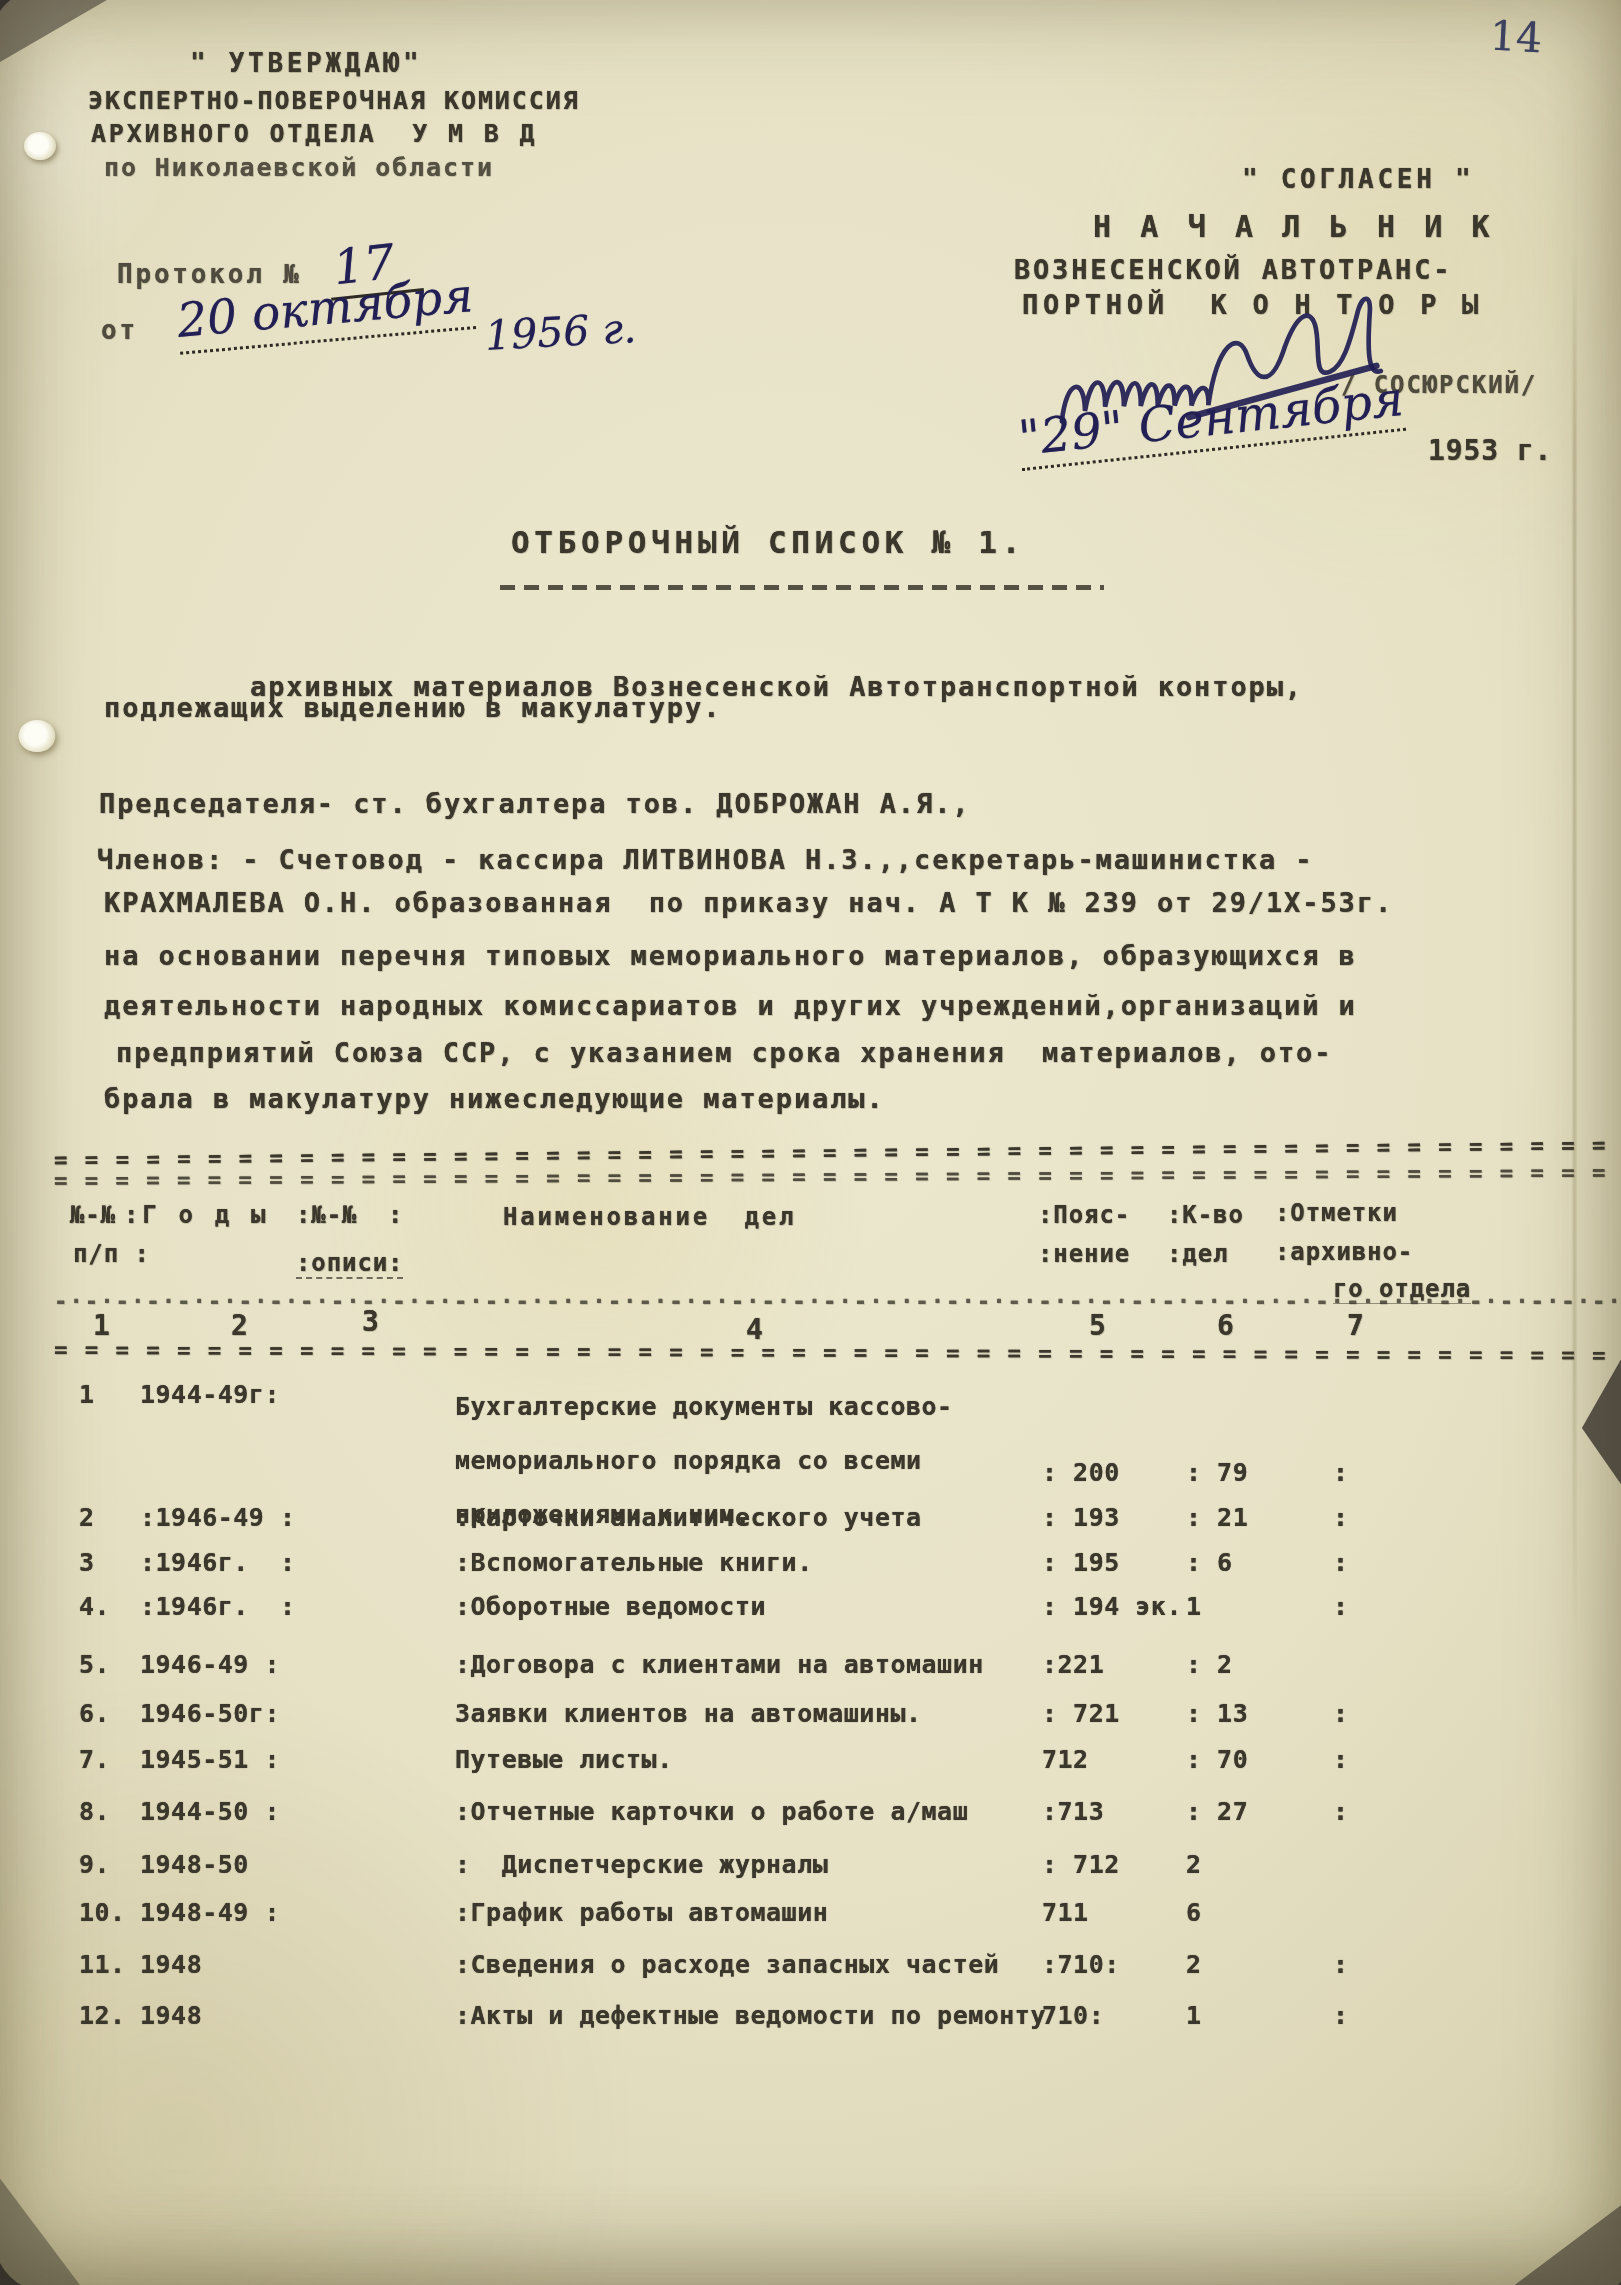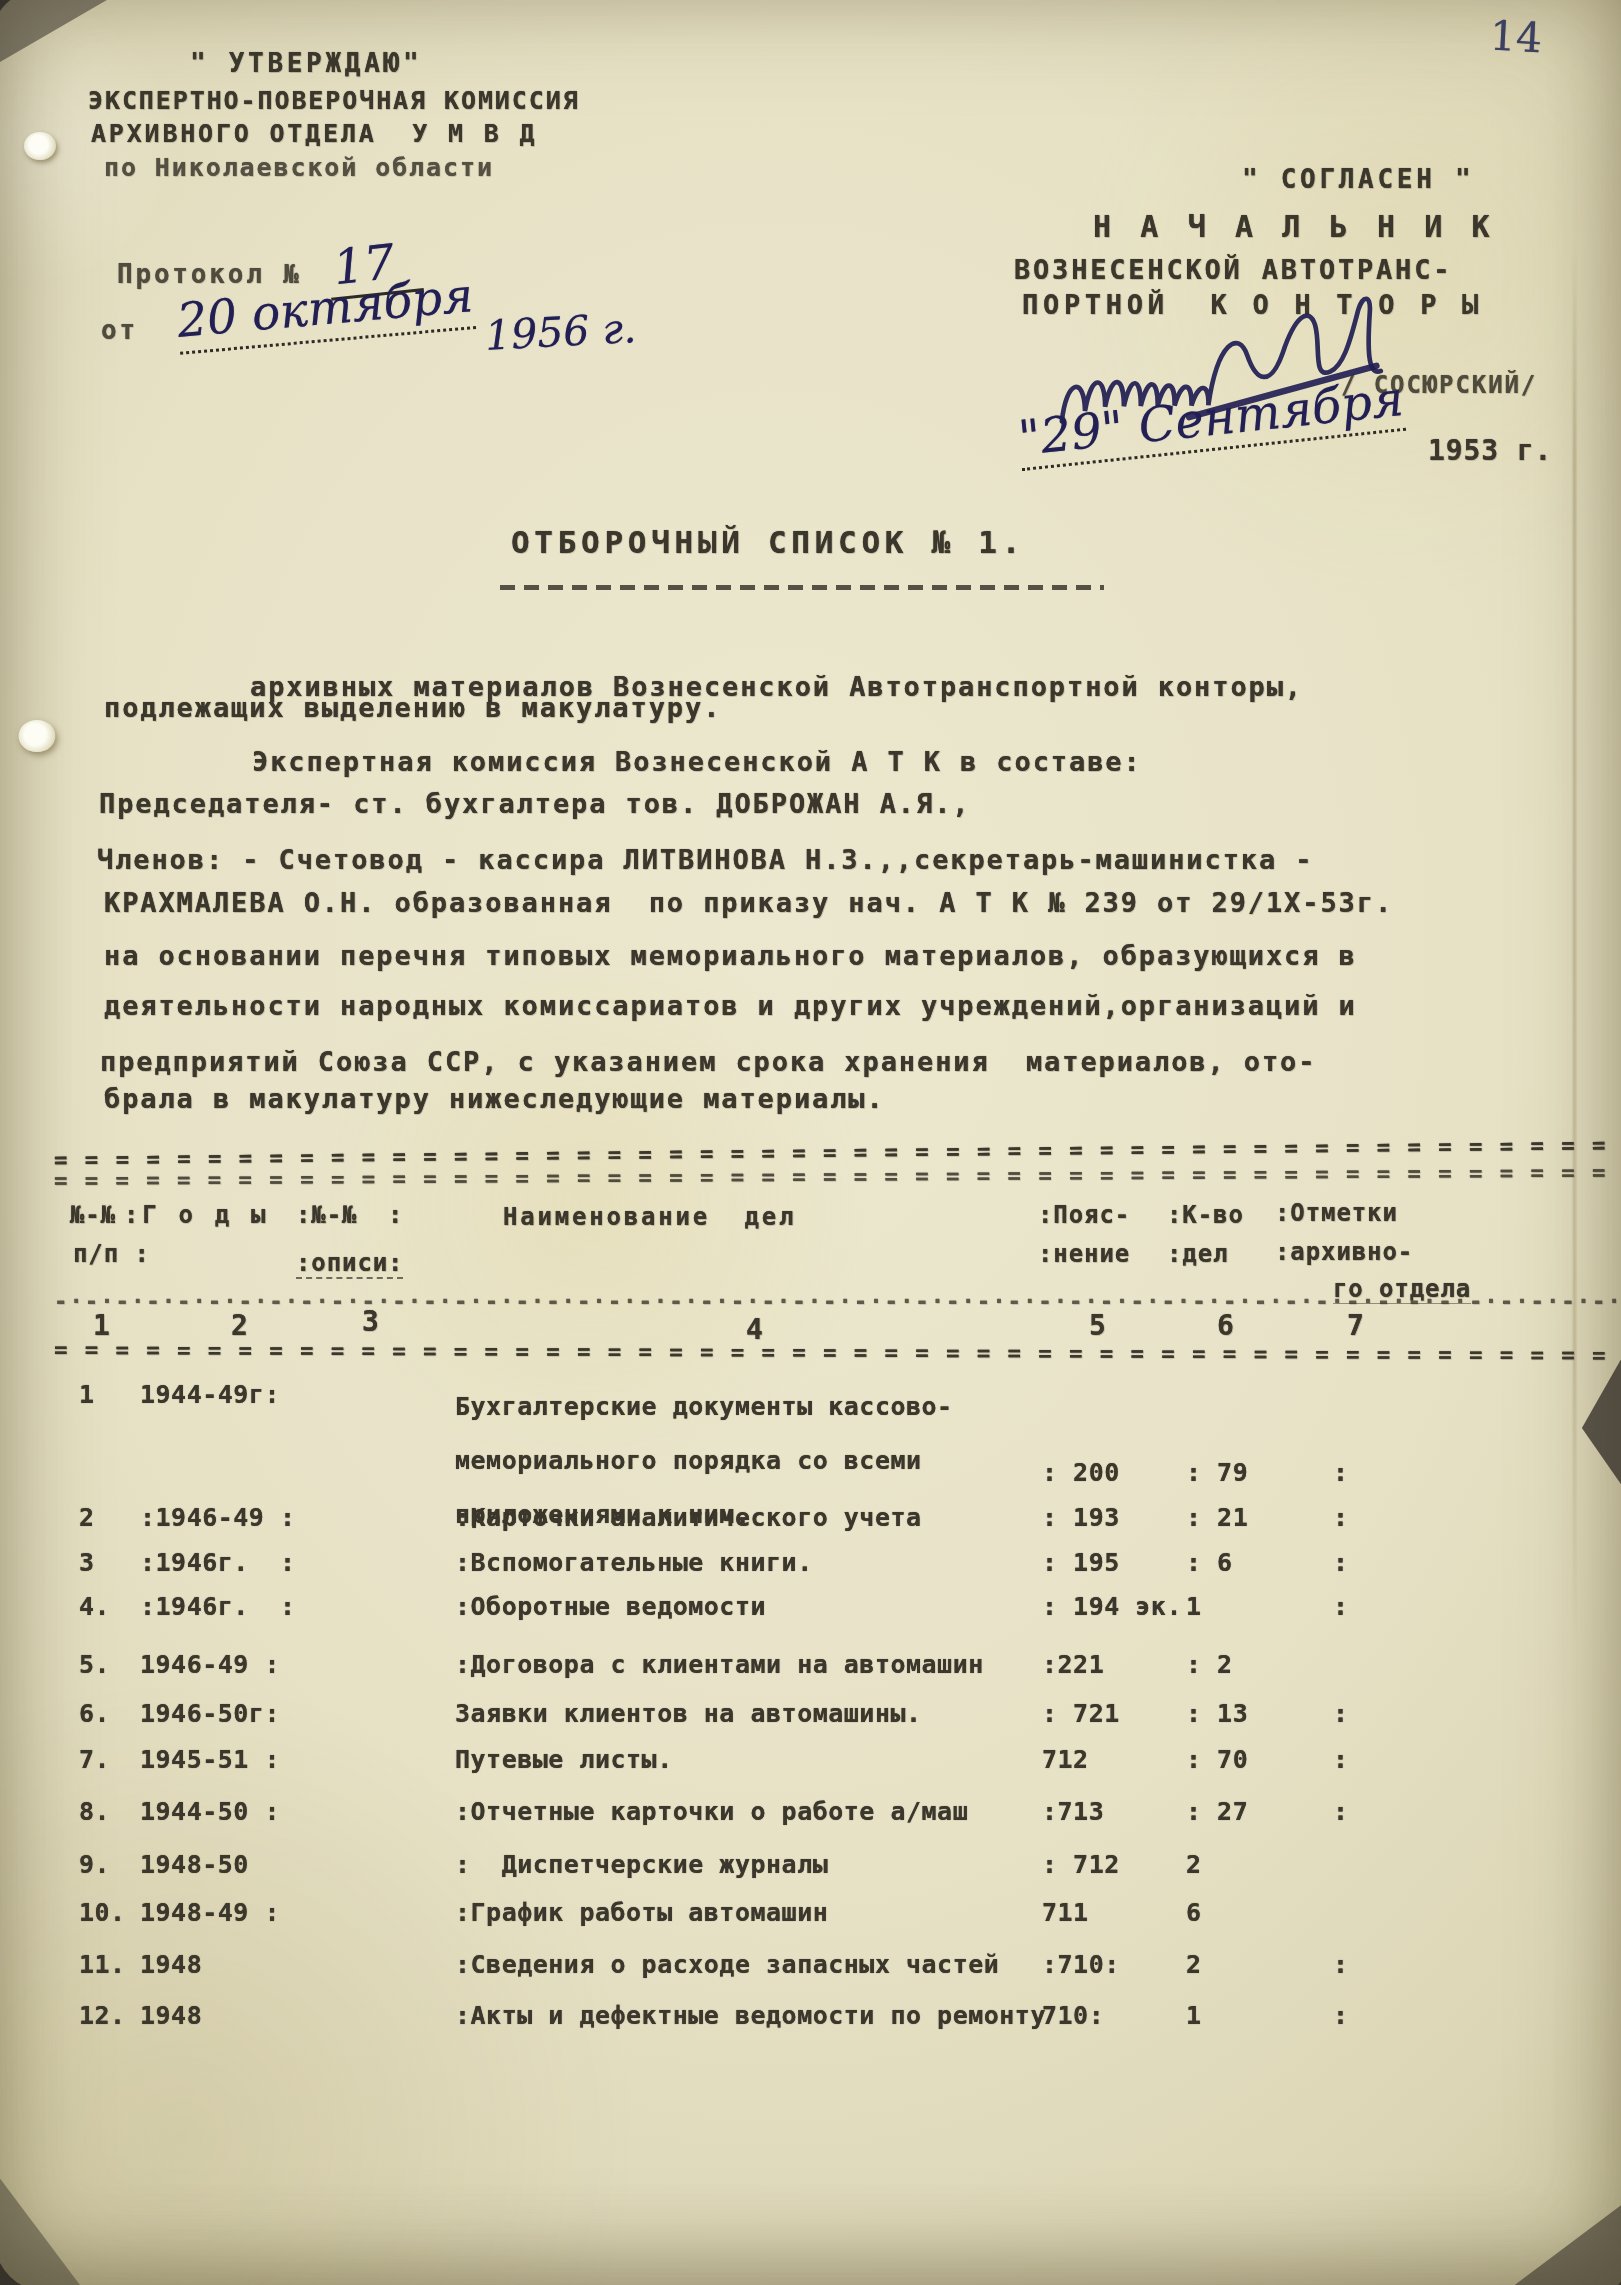--- a/index.html
+++ b/index.html
@@ -77,21 +77,21 @@
   
   .doc-title{left:511px;top:524px;font-size:31px;letter-spacing:4.7px;}
   .title-underline{position:absolute;left:500px;top:585px;width:604px;height:4.7px;
     background:repeating-linear-gradient(90deg,#3b372c 0 15px, transparent 15px 24px);opacity:.85;}
 
   
   .p0{left:250px;top:651px;margin-top:20px;}  .p1{left:104px;top:692px;}
   .p2{left:252px;top:746px;}  .p3{left:99px;top:788px;}
   .p4{left:97px;top:844px;}  .p5{left:104px;top:887px;}
   .p6{left:104px;top:940px;} .p7{left:104px;top:990px;}
-  .p8{left:100px;top:1037px;margin-top:9px;} .p9{left:104px;top:1083px;}
+  .p8{left:116px;top:1037px;} .p9{left:104px;top:1083px;}
 
   
   .sep{position:absolute;left:54px;width:1567px;overflow:hidden;font-size:22.4px;letter-spacing:1.9px;}
   .sep-eq1{top:1139px;transform:rotate(-.55deg);}
   .sep-eq2{top:1163px;transform:rotate(-.3deg);}
   .sep-dash{top:1288px;opacity:.8;}
   .sep-eq3{top:1339px;transform:rotate(.2deg);}
 
   
   .th{font-size:24px;letter-spacing:0.9px;}
@@ -156,21 +156,20 @@
   </svg>
   <div class="tw sig-name soft">/ СОСЮРСКИЙ/</div>
   <div class="hw agree-date-hand">"29" Сентября</div>
   <div class="tw agree-date-year">1953 г.</div>
 
   <div class="tw doc-title">ОТБОРОЧНЫЙ СПИСОК № 1.</div>
   <div class="title-underline"></div>
 
   <div class="tw tw-body p0">архивных материалов Вознесенской Автотранспортной конторы,</div>
   <div class="tw tw-body p1">подлежащих выделению в макулатуру.</div>
-  <div class="tw tw-body p2">Экспертная комиссия Вознесенской А Т К в составе:</div>
   <div class="tw tw-body p3">Председателя- ст. бухгалтера тов. ДОБРОЖАН А.Я.,</div>
   <div class="tw tw-body p4">Членов: - Счетовод - кассира ЛИТВИНОВА Н.З.,,секретарь-машинистка -</div>
   <div class="tw tw-body p5">КРАХМАЛЕВА О.Н. образованная  по приказу нач. А Т К № 239 от 29/1Х-53г.</div>
   <div class="tw tw-body p6">на основании перечня типовых мемориального материалов, образующихся в</div>
   <div class="tw tw-body p7">деятельности народных комиссариатов и других учреждений,организаций и</div>
   <div class="tw tw-body p8">предприятий Союза ССР, с указанием срока хранения  материалов, ото-</div>
   <div class="tw tw-body p9">брала в макулатуру нижеследующие материалы.</div>
 
   <div class="tw sep sep-eq1">= = = = = = = = = = = = = = = = = = = = = = = = = = = = = = = = = = = = = = = = = = = = = = = = = = = = = = = =</div>
   <div class="tw sep sep-eq2 soft">= = = = = = = = = = = = = = = = = = = = = = = = = = = = = = = = = = = = = = = = = = = = = = = = = = = = = = = =</div>

